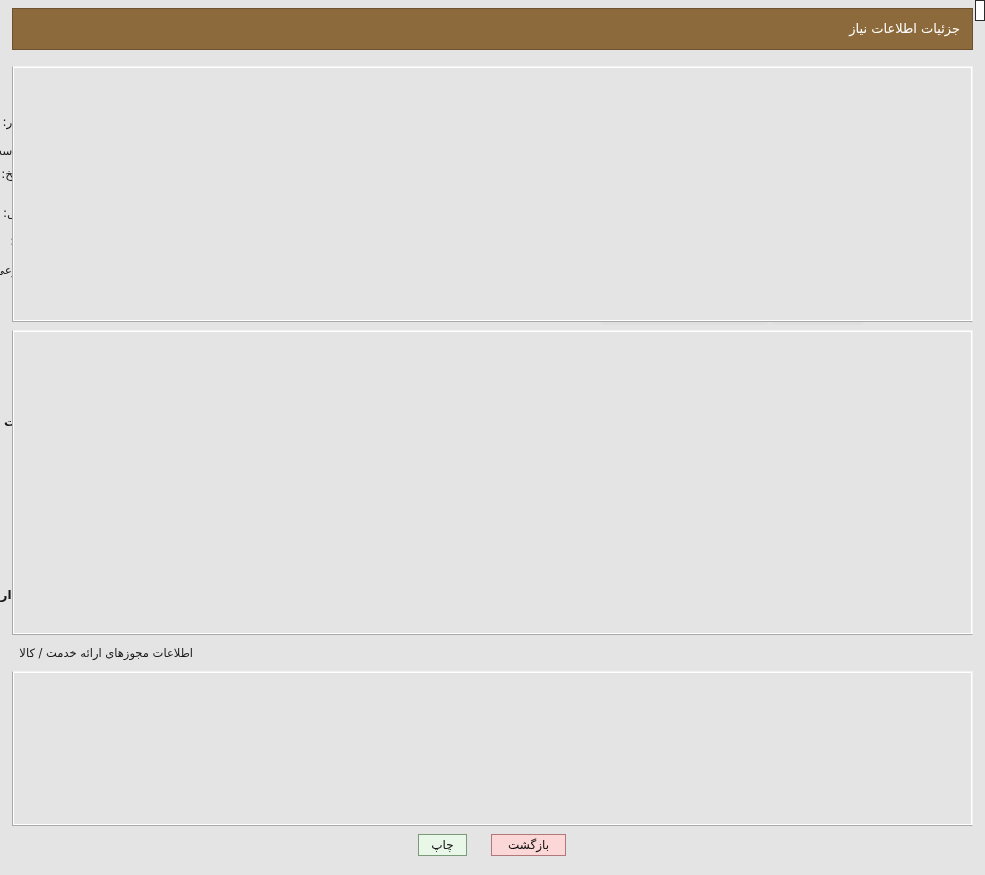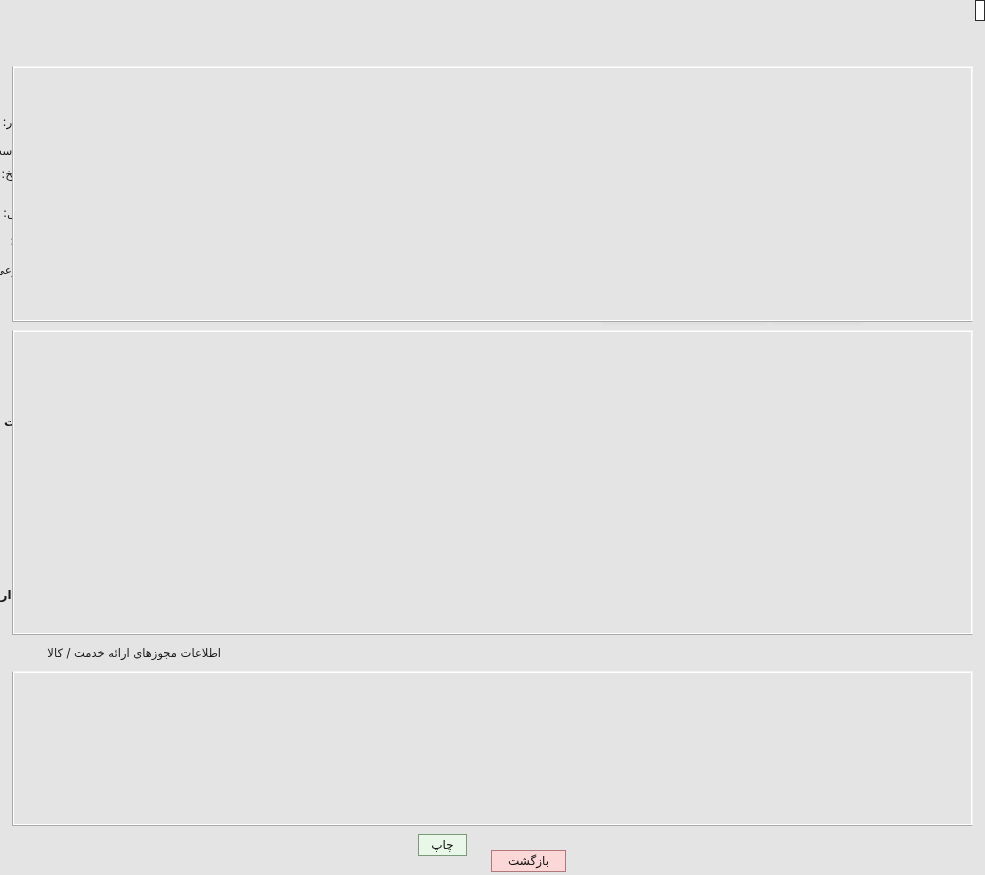--- a/index.html
+++ b/index.html
@@ -213,39 +213,42 @@
   .fbtn {
     position: absolute;
     border: 1px solid #555;
     font-size: 12px;
     padding: 3px 0;
     text-align: center;
     cursor: pointer;
     color: #111;
   }
   #btn-print  { background: #e9f7e9; border-color: #7a9a7a; }
-  #btn-back   { background: #fbd7d7; border-color: #b07878; margin-top: 16px; }
+  #btn-back   { background: #fbd7d7; border-color: #b07878; }
 </style>
 </head>
 <body>
 
 <div id="page">
 
   <svg id="watermark" viewBox="0 0 985 260">
     <g opacity="0.55">
       <path d="M195 12 L265 12 L265 95 Q265 150 230 178 Q195 150 195 95 Z" fill="none" stroke="#cfa9a9" stroke-width="9"></path>
       <path d="M395 20 L432 20 L455 110 L478 20 L515 20 L470 180 L440 180 Z" fill="#e8c6c6"></path>
     </g>
     <text x="492" y="128" text-anchor="middle" font-family="DejaVu Sans, sans-serif" font-size="62" font-weight="bold" fill="#d6c4c4" opacity="0.55" direction="ltr">AriaTender.net</text>
     <g opacity="0.5" fill="#c8c8c8">
       <rect x="600" y="150" width="170" height="55" rx="6"></rect>
       <rect x="770" y="150" width="95" height="55" rx="6"></rect>
     </g>
   </svg>
 
+  <div class="header-bar">
+    <span class="title">جزئیات اطلاعات نیاز</span>
+  </div>
 
   <div class="panel" id="panel-top"></div>
 
   <div class="lbl" style="right:888px; top:86px;">شماره نیاز:</div>
   <div class="fld" style="right:604px; top:82px; width:186px;">1103003195000001</div>
 
   <div class="lbl" style="right:325px; top:86px;">تاریخ و ساعت اعلان عمومی:</div>
 
   <div class="fld" style="left:null;"></div>
   <div class="fld" style="right:null;"></div>
@@ -333,21 +336,21 @@
       </tr>
     </tbody>
   </table>
 
   <div class="sect-title" style="right:888px; top:588px;">توضیحات خریدار:</div>
   <div class="ta" style="right:72px; top:548px; width:770px; height:78px;">
     <span>سرویس و راه انداز تعداد 170 کلر آبی 10 ساختمان اداره تابعه مطابق شرایط و مشخصات به پیوست</span>
     <span class="grip">◢</span>
   </div>
 
-  <div class="subcap" style="right:764px; top:646px;text-align:right;">اطلاعات مجوزهای ارائه خدمت / کالا</div>
+  <div class="subcap" style="right:792px; top:646px;text-align:right;">اطلاعات مجوزهای ارائه خدمت / کالا</div>
 
   <div class="panel" id="panel-bot"></div>
 
   <table class="grid" id="permits-grid" style="right:42px; top:727px; width:901px;">
     <thead>
       <tr>
         <th style="width:216px;">الزامی بودن ارائه مجوز</th>
         <th style="width:530px;">اعلام وضعیت مجوز توسط تامین کننده</th>
         <th style="width:155px;">جزئیات</th>
       </tr>

